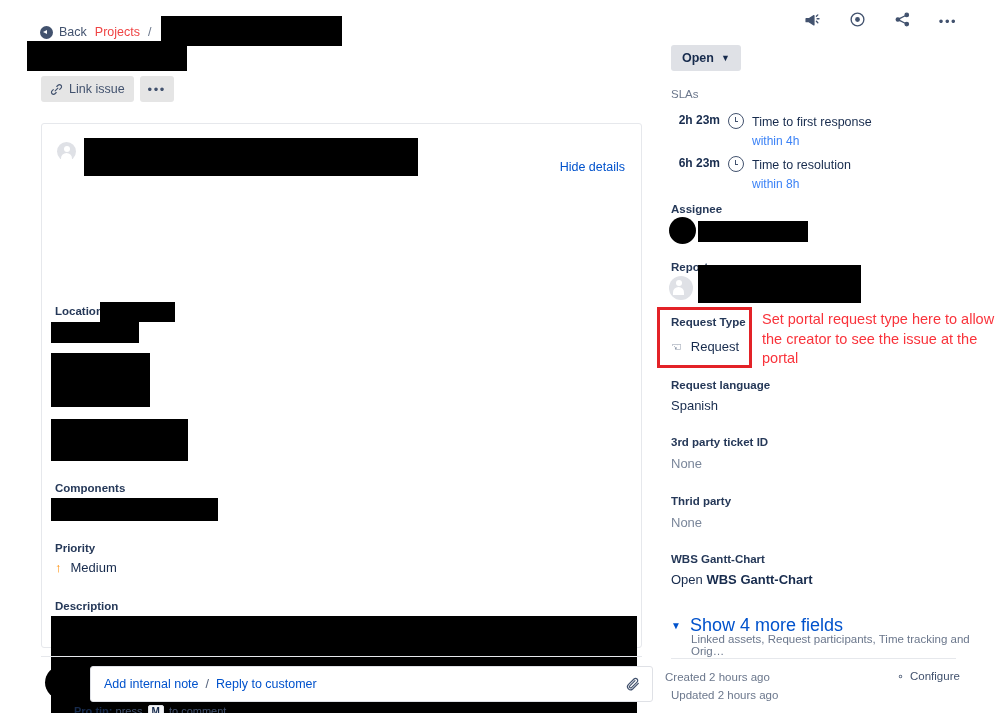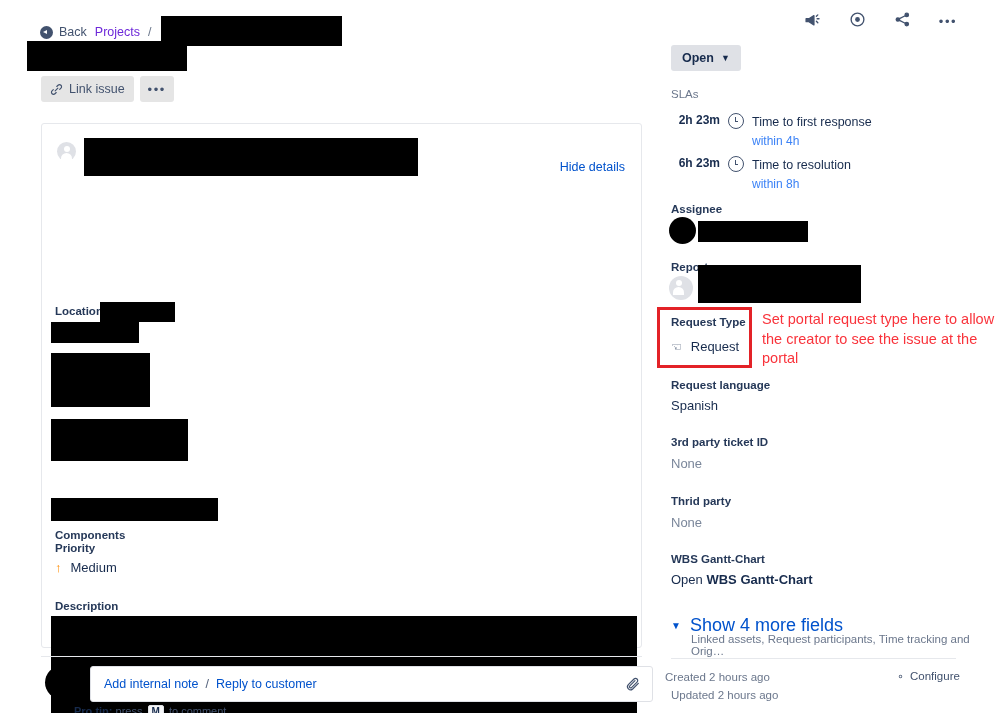--- a/index.html
+++ b/index.html
@@ -35,21 +35,21 @@
     width: 13px; height: 13px; border-radius: 50%;
     background: #42526e; position: relative; flex: none;
   }
   .back-circle::after {
     content: ""; position: absolute; left: 3px; top: 4.2px;
     width: 0; height: 0;
     border-top: 2.4px solid transparent;
     border-bottom: 2.4px solid transparent;
     border-right: 4px solid #fff;
   }
-  #breadcrumb-projects { color: #6d28d9; cursor: pointer; }
+  #breadcrumb-projects { color: #ef4444; cursor: pointer; }
   #breadcrumb-sep { color: #6b778c; }
   #breadcrumb-redact-1 { width: 181px; height: 30px; margin-left: 2px; position: relative; top: -1px;}
 
   #title-redact { position: absolute; left: 27px; top: 36px; width: 160px; height: 30px; }
 
   
   #action-row {
     position: absolute; left: 41px; top: 71px;
     display: flex; align-items: center; gap: 6px;
   }
@@ -94,21 +94,21 @@
     font-size: 11.5px; color: #253858; font-weight: 600;
   }
   .field-value { font-size: 13px; color: #172b4d; }
 
   #location-label { position: absolute; left: 13px; top: 181px; }
   #loc-redact-a { position: absolute; left: 58px; top: 178px; width: 75px; height: 20px; }
   #loc-redact-b { position: absolute; left: 9px; top: 198px; width: 88px; height: 21px; }
   #loc-redact-c { position: absolute; left: 9px; top: 229px; width: 99px; height: 54px; }
   #loc-redact-d { position: absolute; left: 9px; top: 295px; width: 137px; height: 42px; }
 
-  #components-label { position: absolute; left: 13px; top: 358px; margin-top: 47px; }
+  #components-label { position: absolute; left: 13px; top: 358px; }
   #components-redact { position: absolute; left: 9px; top: 374px; width: 167px; height: 23px; }
 
   #priority-label { position: absolute; left: 13px; top: 418px; }
   #priority-value {
     position: absolute; left: 13px; top: 436px;
     display: flex; align-items: center; gap: 9px;
   }
   .prio-arrow { color: #ff8b00; font-size: 13px; line-height: 1; }
 
   #description-label { position: absolute; left: 13px; top: 476px; }

